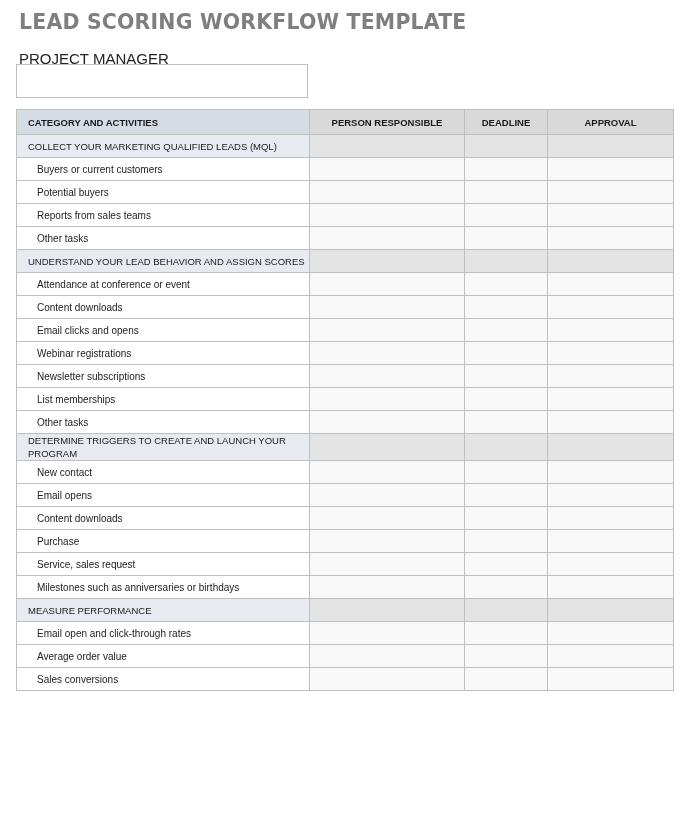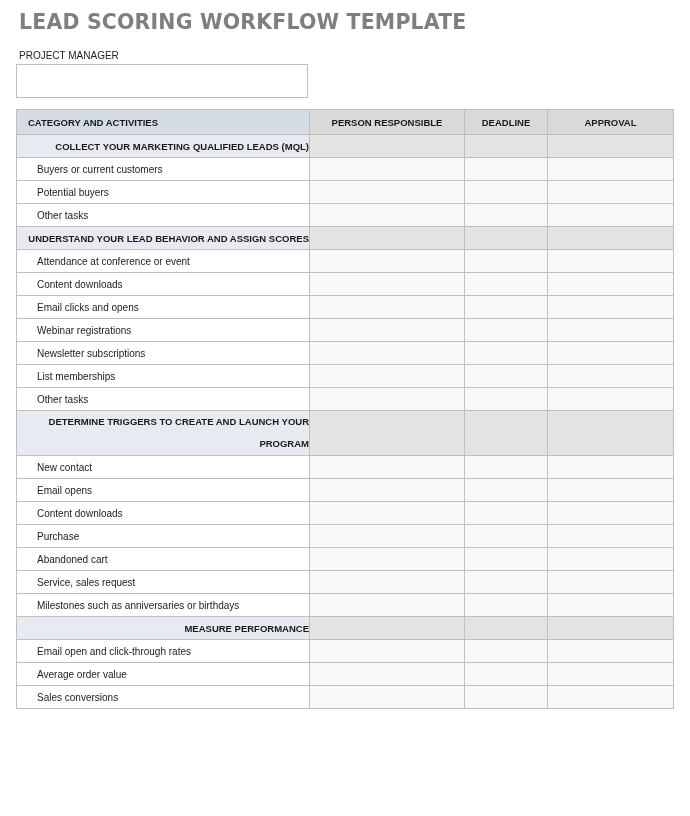--- a/index.html
+++ b/index.html
@@ -1,26 +1,26 @@
 <!DOCTYPE html>
 <html><head>
   <meta charset="utf-8">
   <style>
     html, body { margin: 0; padding: 0; background: #ffffff; }
     body { width: 690px; height: 816px; position: relative; font-family: "Liberation Sans", sans-serif; color: #1a1a1a; }
     .title { position: absolute; left: 19px; top: 9px; font-size: 22px; font-weight: bold; color: #7f7f7f; letter-spacing: 0.2px; font-family: "DejaVu Sans", sans-serif; transform: scaleX(0.93); transform-origin: left; }
-    .pm-label { position: absolute; left: 19px; top: 50px; font-size: 10px; color: #222; }
+    .pm-label { position: absolute; left: 19px; top: 50px; font-size: 15px; color: #222; text-decoration: underline; }
     .pm-box { position: absolute; left: 16px; top: 64px; width: 292px; height: 34px; border: 1px solid #bfbfbf; box-sizing: border-box; background: #fff; }
     table { position: absolute; left: 16px; top: 109px; border-collapse: collapse; table-layout: fixed; width: 657px; }
     td, th { border: 1px solid #bfbfbf; padding: 0; box-sizing: border-box; font-size: 10px; }
     th { height: 25px; font-weight: bold; font-size: 9.5px; text-align: center; background: #d9d9d9; margin-left: 6px; }
     th.cat { background: #d6dce4; text-align: left; padding-left: 11px; }
-    tr.sec td { background: #e4e4e4; font-weight: bold; font-size: 9.5px; height: 23px; text-align: right; }
+    tr.sec td { background: #e4e4e4; font-weight: normal; font-size: 9.5px; height: 23px; }
     tr.sec td.cat { background: #e7eaf0; padding-left: 11px; }
-    tr.sec.tall td { height: 20px; line-height: 22px; }
+    tr.sec.tall td { height: 20px; line-height: 13px; }
     tr.act td { background: #f8f8f8; height: 23px; }
     tr.act td.cat { background: #ffffff; padding-left: 20px; color: #222; margin-left: 48px; }
     col.c1 { width: 293px; } col.c2 { width: 155px; } col.c3 { width: 83px; } col.c4 { width: 126px; }
   </style>
 </head>
 <body>
 
 <div class="title">LEAD SCORING WORKFLOW TEMPLATE</div>
 <div class="pm-label">PROJECT MANAGER</div>
 <div class="pm-box"></div>
@@ -48,20 +48,26 @@
         <td></td>
       </tr>
       <tr class="act">
         <td class="cat">Buyers or current customers</td>
         <td></td>
         <td></td>
         <td></td>
       </tr>
       <tr class="act">
         <td class="cat">Potential buyers</td>
+        <td></td>
+        <td></td>
+        <td></td>
+      </tr>
+      <tr class="act">
+        <td class="cat">Reports from sales teams</td>
         <td></td>
         <td></td>
         <td></td>
       </tr>
       <tr class="act">
         <td class="cat">Other tasks</td>
         <td></td>
         <td></td>
         <td></td>
       </tr>
@@ -137,26 +143,20 @@
         <td></td>
         <td></td>
       </tr>
       <tr class="act">
         <td class="cat">Purchase</td>
         <td></td>
         <td></td>
         <td></td>
       </tr>
       <tr class="act">
-        <td class="cat">Abandoned cart</td>
-        <td></td>
-        <td></td>
-        <td></td>
-      </tr>
-      <tr class="act">
         <td class="cat">Service, sales request</td>
         <td></td>
         <td></td>
         <td></td>
       </tr>
       <tr class="act">
         <td class="cat">Milestones such as anniversaries or birthdays</td>
         <td></td>
         <td></td>
         <td></td>

